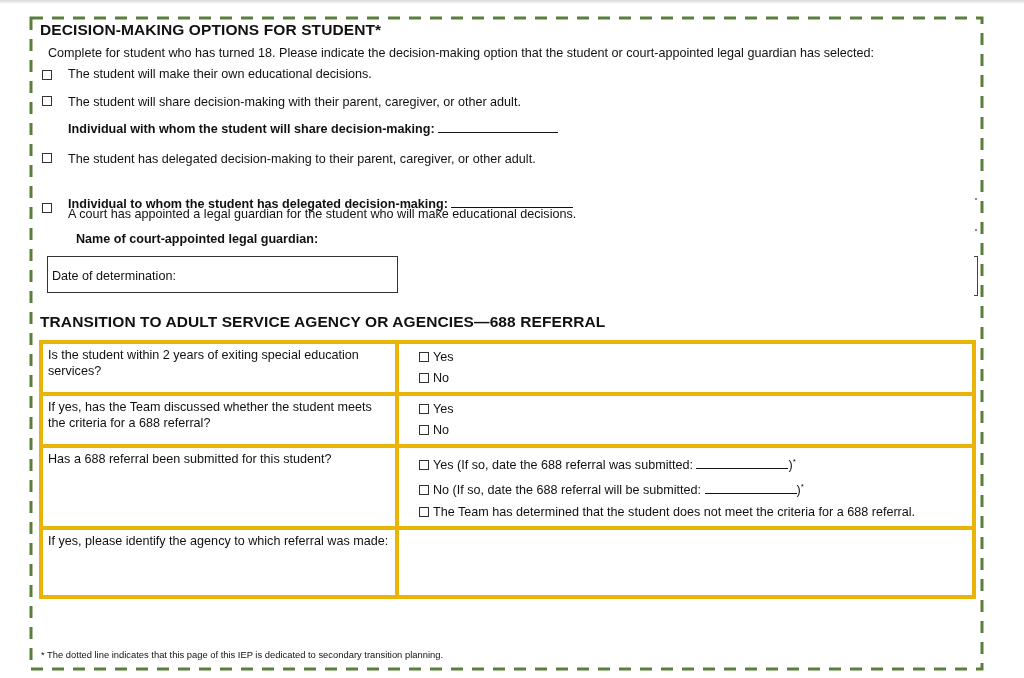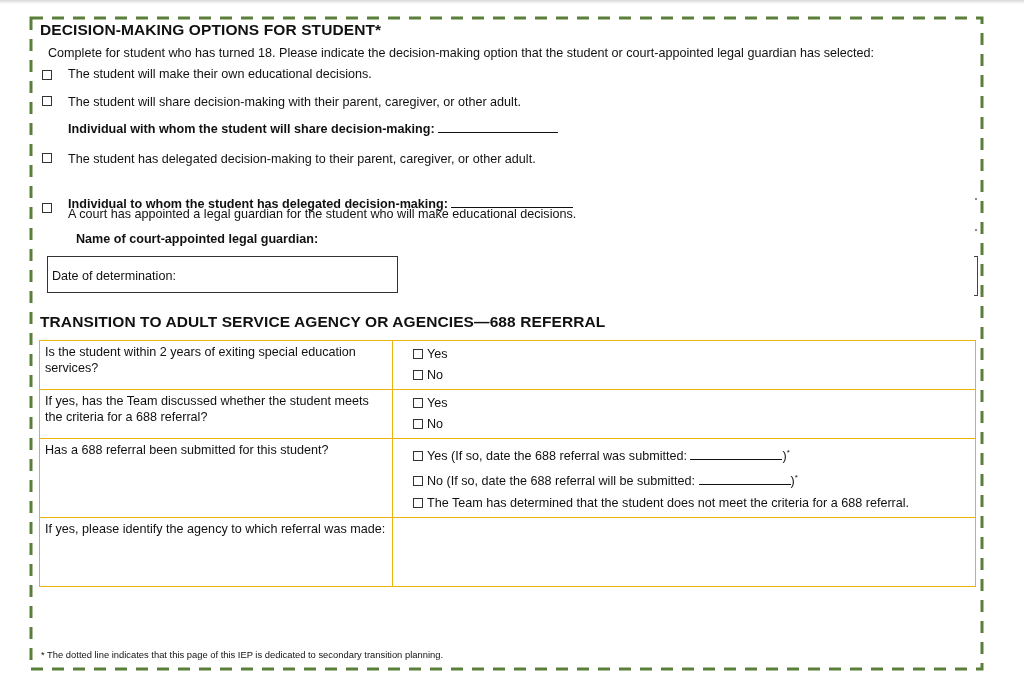--- a/index.html
+++ b/index.html
@@ -12,21 +12,21 @@
   .abs { position: absolute; white-space: nowrap; }
   .h1 { font-weight: bold; font-size: 15.5px; letter-spacing: 0.1px; }
   .p { font-size: 12.6px; }
   .b { font-weight: bold; font-size: 12.6px; }
   .cb { display: inline-block; width: 10px; height: 10px; border: 1px solid #333; box-sizing: border-box; background: #fff; }
   .cb-inline { display: inline-block; width: 10px; height: 10px; border: 1px solid #333; box-sizing: border-box; background: #fff; vertical-align: -1px; margin-right: 4px; }
   .blank { display: inline-block; border-bottom: 1px solid #111; height: 12px; vertical-align: baseline; }
   .datebox { position: absolute; left: 39px; top: 256px; width: 351px; height: 37px; border: 1px solid #333; box-sizing: border-box; margin-left: 8px; }
   .datebox span { position: absolute; left: 4px; top: 12px; font-size: 12.6px; }
   table.ref { position: absolute; left: 39px; top: 340px; width: 937px; border-collapse: collapse; }
-  table.ref td { border: 1px solid #eab308; vertical-align: top; font-size: 12.6px; padding: 3px 5px 3px 5px; line-height: 16px; }
+  table.ref td { border: 4px solid #eab308; vertical-align: top; font-size: 12.6px; padding: 3px 5px 3px 5px; line-height: 16px; }
   table.ref td.q { width: 342px; }
   .opt { line-height: 22px; white-space: nowrap; padding-left: 15px; }
   .sup { font-size: 8px; vertical-align: 5px; }
   .footnote { position: absolute; left: 41px; top: 649px; font-size: 9.4px; }
   .margin-bracket { position: absolute; left: 974px; top: 256px; width: 3px; height: 38px; border: 1px solid #444; border-left: none; }
   .dot { position: absolute; width: 2px; height: 2px; background: #888; }
 </style>
 </head>
 <body>
 

